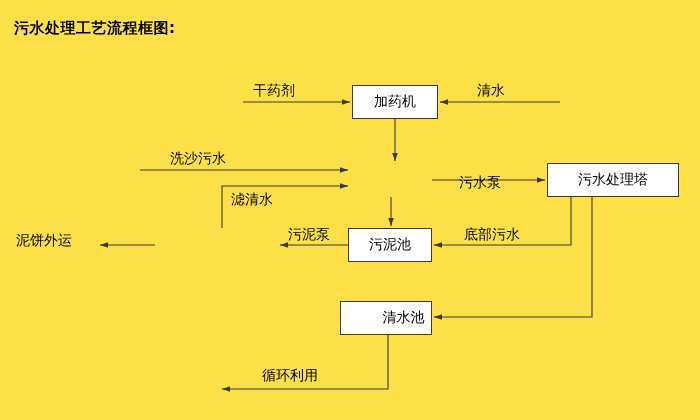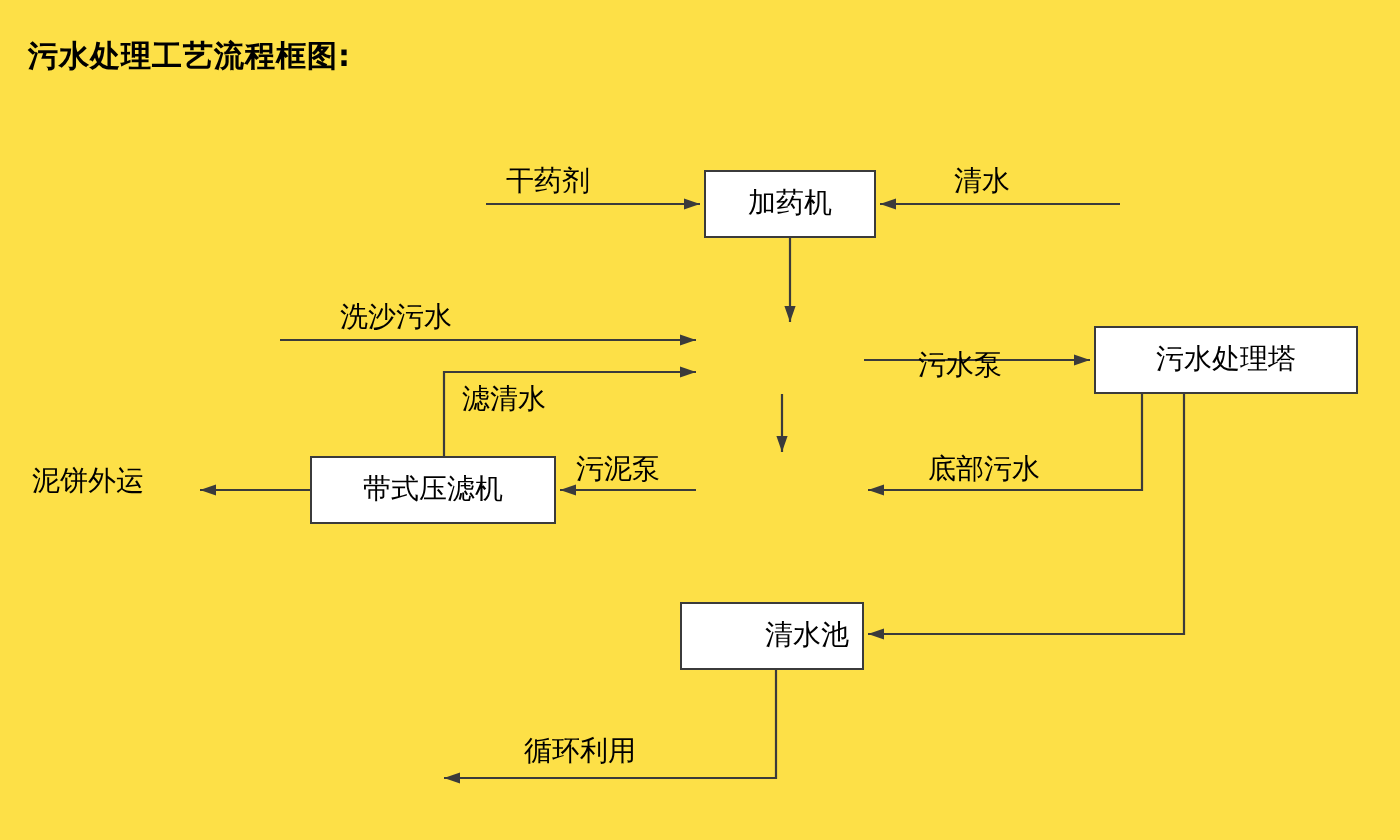--- a/index.html
+++ b/index.html
@@ -103,24 +103,24 @@
 
   <div class="node-box" style="left:352px;top:85px;width:86px;height:34px;">
     <span>加药机</span>
   </div>
 
 
   <div class="node-box" style="left:547px;top:163px;width:132px;height:34px;">
     <span>污水处理塔</span>
   </div>
 
-  <div class="node-box" style="left:155px;top:228px;width:123px;height:34px;">
-    <span>带式压滤机</span>
+
+  <div class="node-box" style="left:348px;top:228px;width:84px;height:34px;">
+    <span>污泥池</span>
   </div>
-
 
   <div class="node-box" style="left:340px;top:301px;width:92px;height:34px;padding-left:35px;">
     <span>清水池</span>
   </div>
 
   <div class="term-label" style="left:253px;top:82px;">干药剂</div>
 
   <div class="term-label" style="left:477px;top:82px;">清水</div>
 
   <div class="term-label" style="left:170px;top:150px;">洗沙污水</div>

